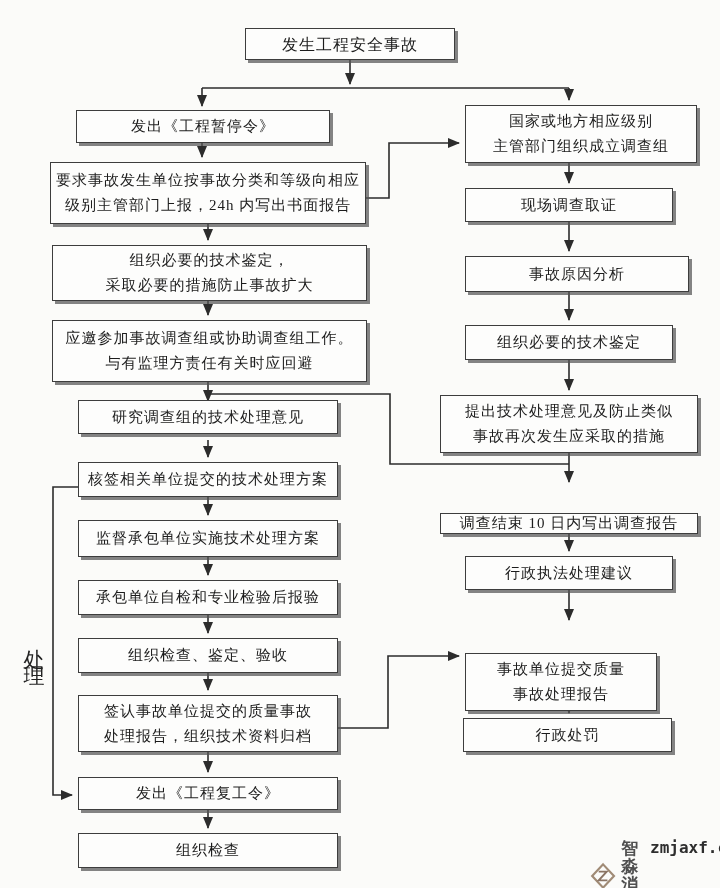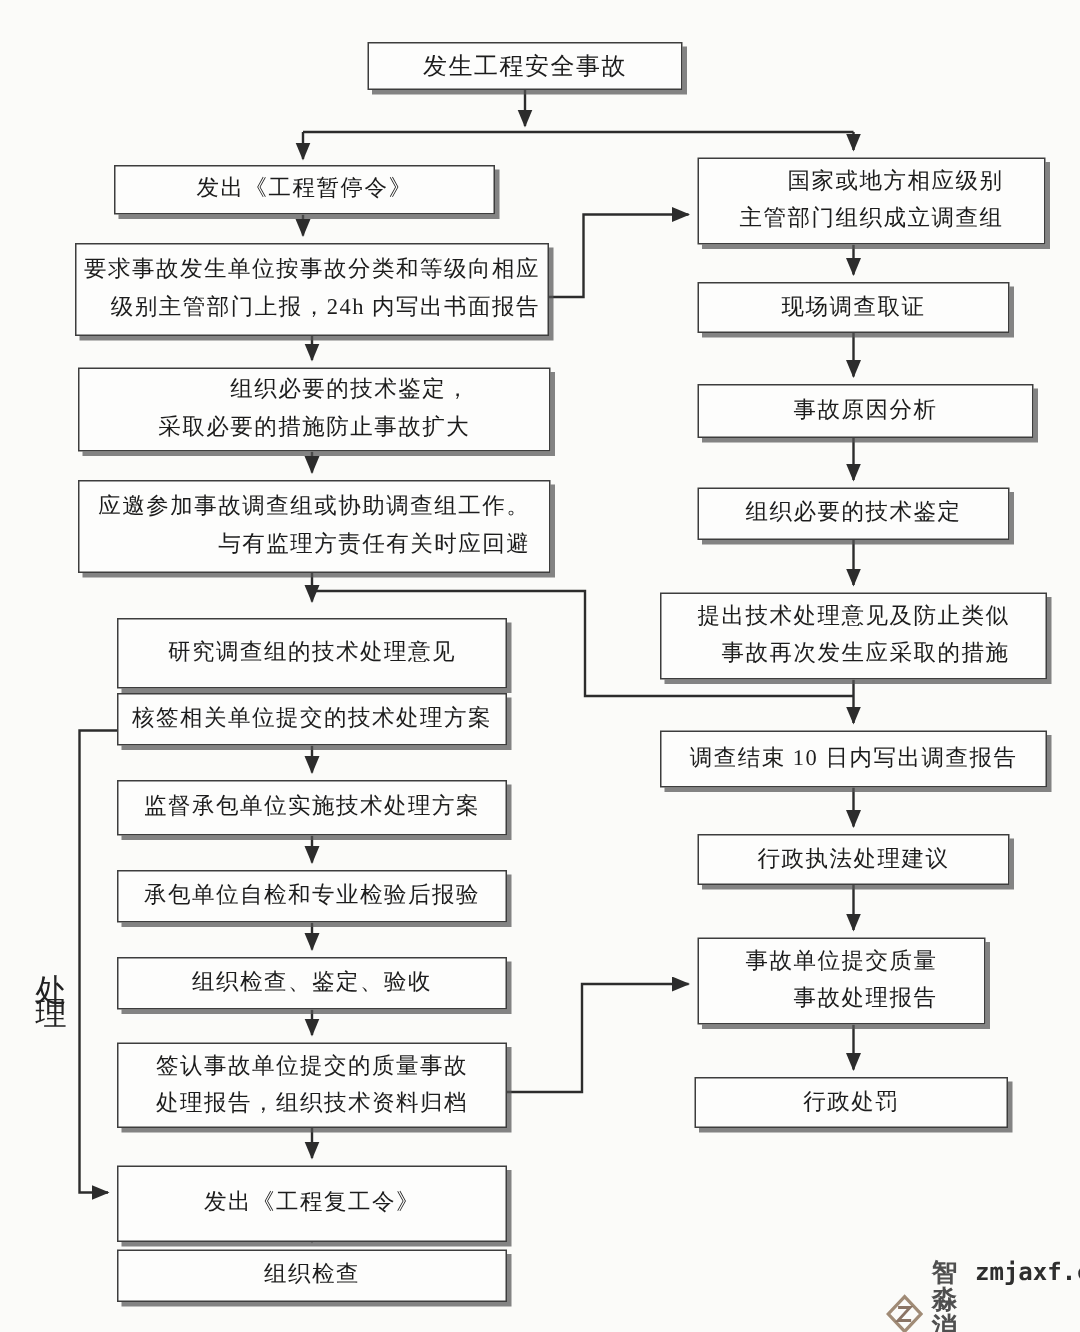--- a/index.html
+++ b/index.html
@@ -4,21 +4,21 @@
 <style>
   html,body{margin:0;padding:0;background:#ffffff;}
   .stage{
     position:relative;width:720px;height:888px;background:#fbfbf9;
     font-family:"Liberation Serif","DejaVu Serif",serif;overflow:hidden;
   }
   .wires{position:absolute;left:0;top:0;width:720px;height:888px;}
   .node{
     position:absolute;background:#fdfdfc;border:1.6px solid #3d3d3d;
     box-shadow:3px 3px 0 rgba(85,85,85,.72);
-    display:flex;align-items:center;justify-content:center;text-align:right;
+    display:flex;align-items:center;justify-content:center;text-align:center;
     font-size:15px;line-height:25px;color:#1c1c1c;letter-spacing:1px;
     box-sizing:border-box;padding:2px 4px;
   }
   .node .nl{white-space:pre-line;}
   .node--title{font-size:16px;}
   .side-label{
     position:absolute;left:20px;top:632px;font-size:21px;color:#222;
     writing-mode:vertical-rl;text-orientation:upright;letter-spacing:17px;
   }
   .watermark{
@@ -88,21 +88,21 @@
   <div class="node" style="left:52px;top:245px;width:315px;height:56px">
     <span class="nl">组织必要的技术鉴定，
 采取必要的措施防止事故扩大</span>
     </div>
 
   <div class="node" style="left:52px;top:320px;width:315px;height:62px">
     <span class="nl">应邀参加事故调查组或协助调查组工作。
 与有监理方责任有关时应回避</span>
     </div>
 
-  <div class="node" style="left:78px;top:412px;width:260px;height:47px">
+  <div class="node" style="left:78px;top:400px;width:260px;height:34px">
     <span class="nl">研究调查组的技术处理意见</span>
     </div>
 
   <div class="node" style="left:78px;top:462px;width:260px;height:35px">
     <span class="nl">核签相关单位提交的技术处理方案</span>
     </div>
 
   <div class="node" style="left:78px;top:520px;width:260px;height:37px">
     <span class="nl">监督承包单位实施技术处理方案</span>
     </div>
@@ -113,21 +113,21 @@
 
   <div class="node" style="left:78px;top:638px;width:260px;height:35px">
     <span class="nl">组织检查、鉴定、验收</span>
     </div>
 
   <div class="node" style="left:78px;top:695px;width:260px;height:57px">
     <span class="nl">签认事故单位提交的质量事故
 处理报告，组织技术资料归档</span>
     </div>
 
-  <div class="node" style="left:78px;top:777px;width:260px;height:51px">
+  <div class="node" style="left:78px;top:777px;width:260px;height:33px">
     <span class="nl">发出《工程复工令》</span>
     </div>
 
   <div class="node" style="left:78px;top:833px;width:260px;height:35px">
     <span class="nl">组织检查</span>
     </div>
 
   <div class="node" style="left:465px;top:105px;width:232px;height:58px">
     <span class="nl">国家或地方相应级别
 主管部门组织成立调查组</span>
@@ -143,29 +143,29 @@
 
   <div class="node" style="left:465px;top:325px;width:208px;height:35px">
     <span class="nl">组织必要的技术鉴定</span>
     </div>
 
   <div class="node" style="left:440px;top:395px;width:258px;height:58px">
     <span class="nl">提出技术处理意见及防止类似
 事故再次发生应采取的措施</span>
     </div>
 
-  <div class="node" style="left:440px;top:487px;width:258px;height:38px">
+  <div class="node" style="left:440px;top:513px;width:258px;height:21px">
     <span class="nl">调查结束 10 日内写出调查报告</span>
     </div>
 
   <div class="node" style="left:465px;top:556px;width:208px;height:34px">
     <span class="nl">行政执法处理建议</span>
     </div>
 
-  <div class="node" style="left:465px;top:625px;width:192px;height:58px">
+  <div class="node" style="left:465px;top:653px;width:192px;height:58px">
     <span class="nl">事故单位提交质量
 事故处理报告</span>
     </div>
 
   <div class="node" style="left:463px;top:718px;width:209px;height:34px">
     <span class="nl">行政处罚</span>
     </div>
 
   <div class="side-label">处理</div>
 

